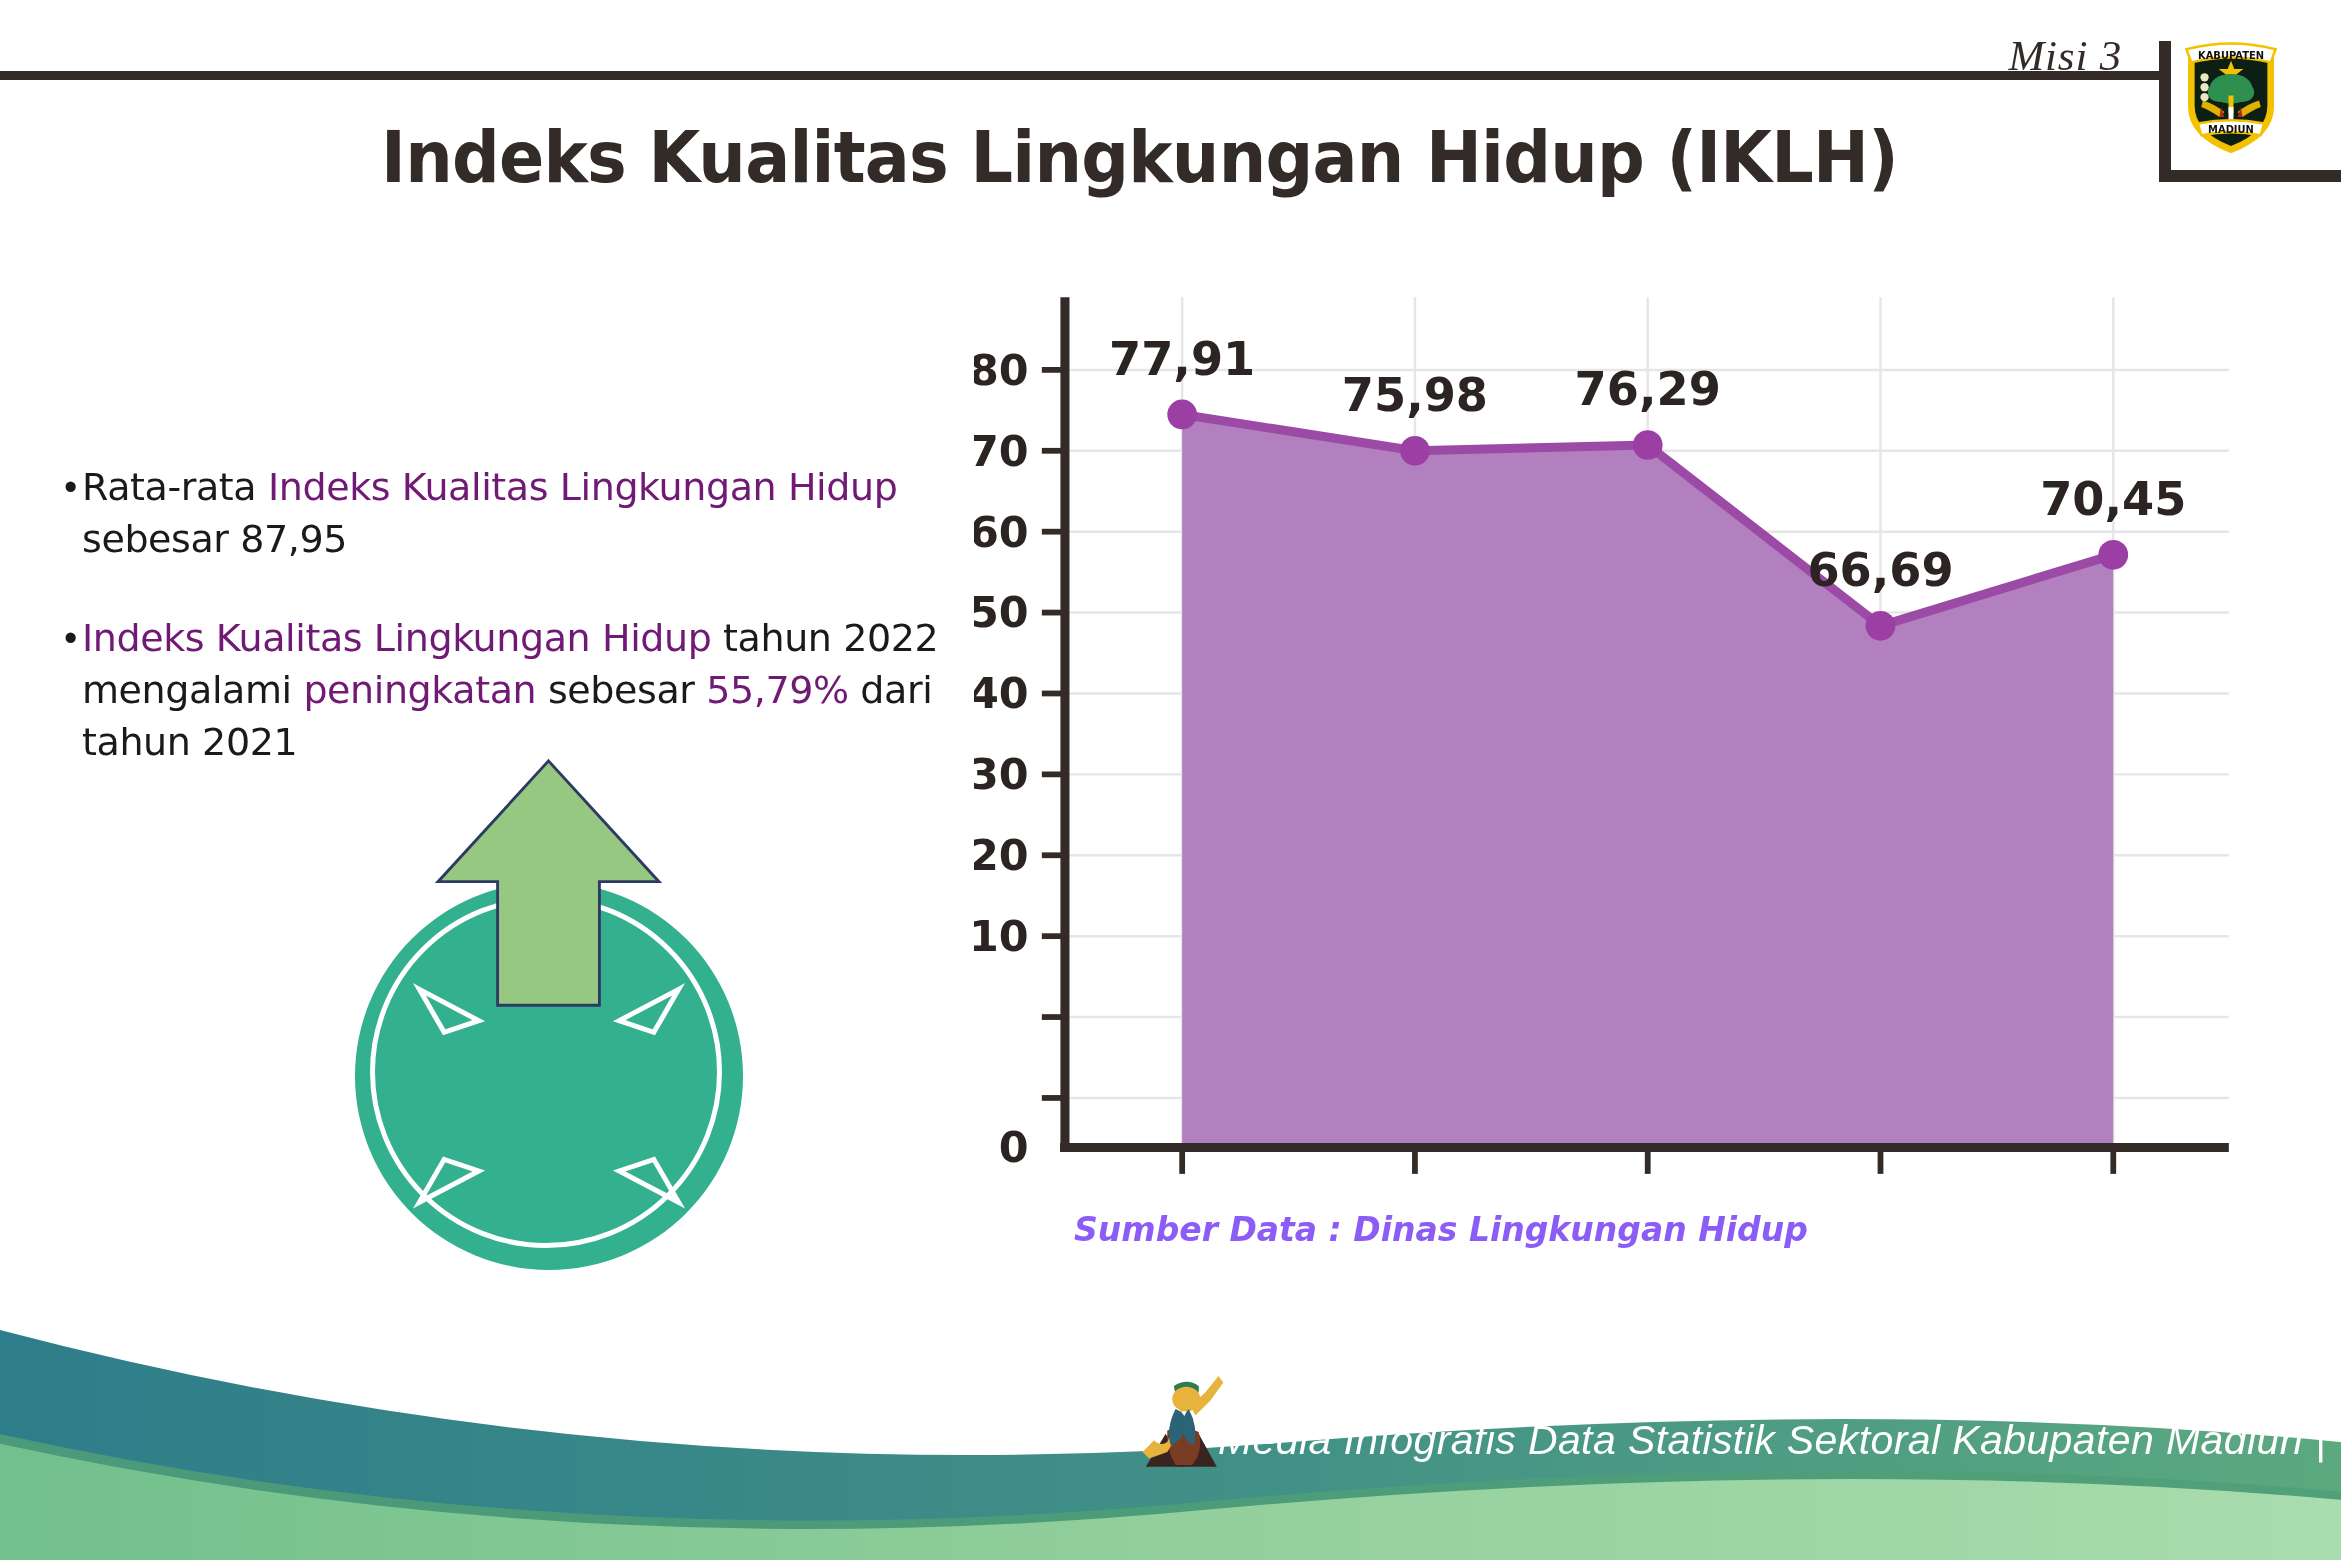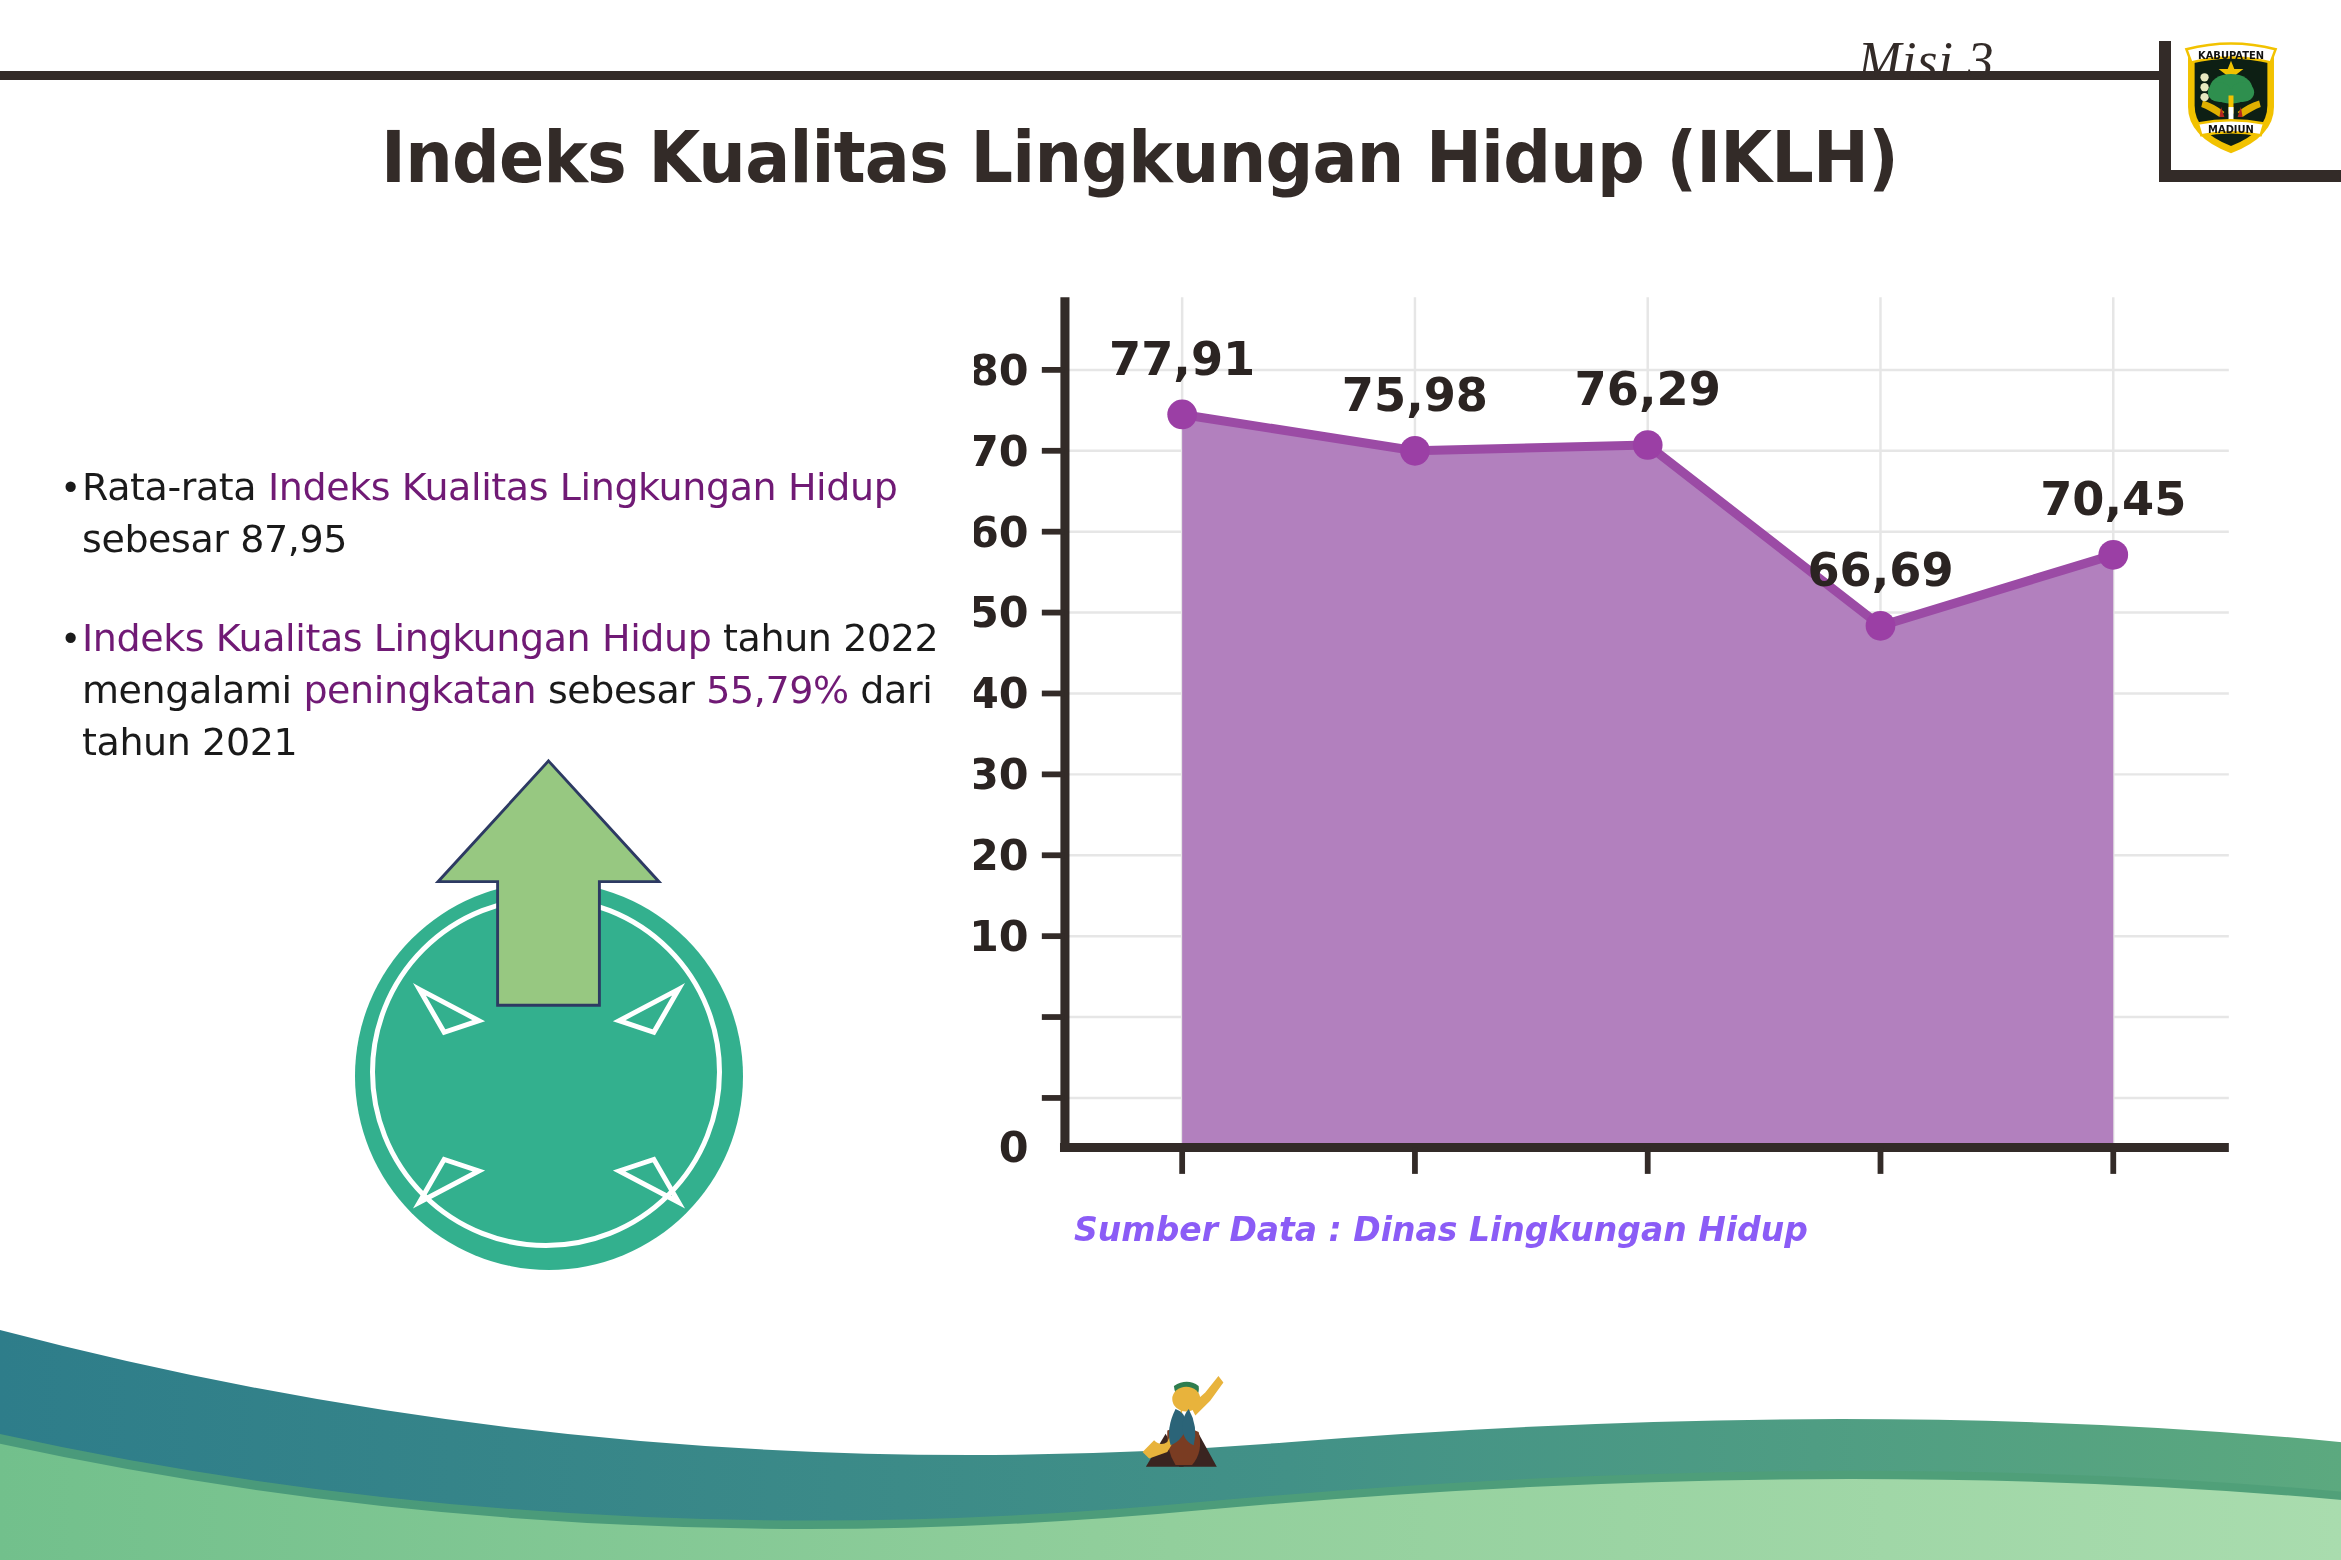--- a/index.html
+++ b/index.html
@@ -3,22 +3,22 @@
 <meta charset="utf-8">
 <style>
   html,body{margin:0;padding:0;background:#ffffff;}
   body{width:2342px;height:1561px;position:relative;overflow:hidden;
        font-family:"Liberation Sans",sans-serif;}
 
   
   .header-rule{position:absolute;left:0;top:71px;width:2160px;height:9px;background:#332b28;}
   .corner-bracket{position:absolute;left:2159px;top:41px;width:11.6px;height:140px;background:#332b28;}
   .corner-bracket-h{position:absolute;left:2159px;top:170px;width:206px;height:11.6px;background:#332b28;}
-  .misi-label{position:absolute;left:1858px;top:31px;width:264px;text-align:left;
-       font-family:"Liberation Serif",serif;font-style:italic;font-size:52px;color:#332b28;
+  .misi-label{position:absolute;left:1858px;top:31px;width:264px;text-align:right;
+       font-family:"Liberation Serif",serif;font-style:italic;font-size:43px;color:#332b28;
        letter-spacing:0.8px;}
 
   
   .crest{position:absolute;left:2178px;top:31px;width:106px;height:124px;}
 
   
   .title{position:absolute;left:0;top:116px;width:2279px;text-align:center;
        font-size:71px;font-weight:bold;color:#332b28;letter-spacing:-0.8px;
        font-family:"DejaVu Sans",sans-serif;
        transform:scaleX(0.94);transform-origin:center;}
@@ -235,14 +235,15 @@
     <path d="M58 128 L82 88 L104 128 Z" fill="#3a2420"></path>
     <path d="M44 84 Q62 76 82 86 Q88 110 74 126 L54 126 Q42 106 44 84 Z" fill="#7a3c22"></path>
     <path d="M52 30 Q68 20 82 30 Q84 44 70 50 Q54 48 52 30 Z" fill="#2e7d4f"></path>
     <ellipse cx="67" cy="46" rx="17" ry="15" fill="#e8b33c"></ellipse>
     <path d="M62 56 L44 98 Q36 104 28 96 L14 110 L22 118 L44 110 L62 80 Z" fill="#e8b33c"></path>
     <path d="M72 54 L90 38 L106 18 L112 26 L96 48 L78 66 Z" fill="#e8b33c"></path>
     <path d="M54 58 Q42 82 48 102 Q64 96 68 76 Q66 62 54 58 Z" fill="#2b6478"></path>
     <path d="M70 58 Q82 80 76 102 Q62 96 62 78 Q64 64 70 58 Z" fill="#2b6478"></path>
   </svg>
 
+  <div class="footer-text">Media Infografis Data Statistik Sektoral Kabupaten Madiun |</div>
 </div>
 
 
 </body></html>

